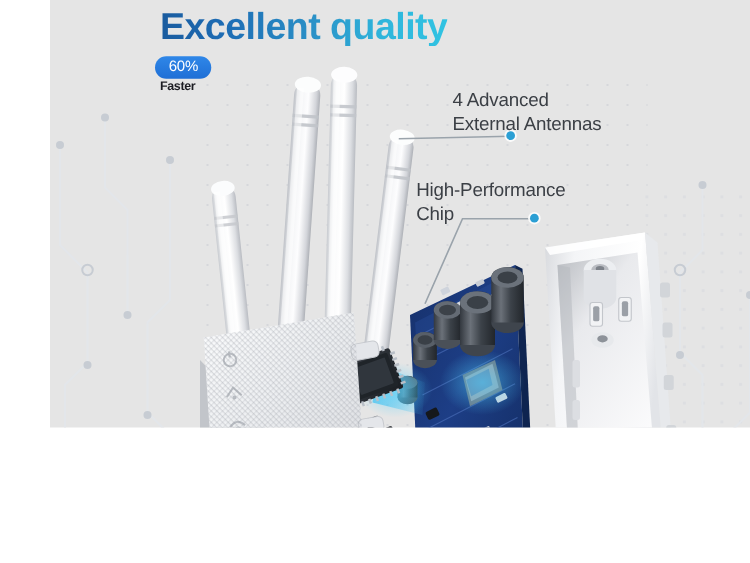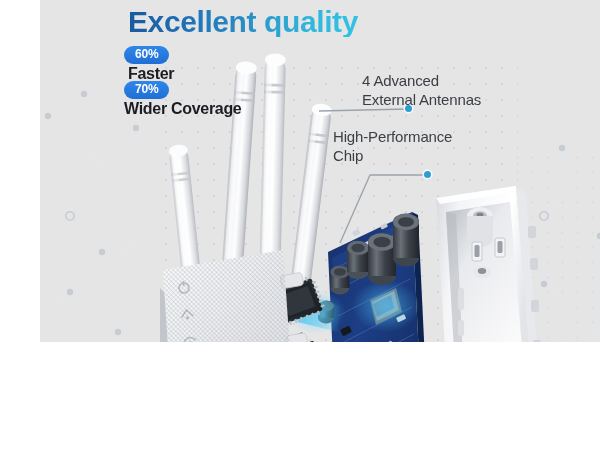--- a/index.html
+++ b/index.html
@@ -52,51 +52,51 @@
     white-space: nowrap;
   }
 
   
   .badge-group { position: absolute; }
   .badge-pill {
     display: inline-block;
     background: linear-gradient(180deg,#2f87e8 0%, #1f6fd6 100%);
     color: #ffffff;
     font-size: 12px;
-    font-weight: bold;
+    font-weight: normal;
     padding: 2px 11px 3px 11px;
     border-radius: 10px;
     letter-spacing: -0.2px;
     line-height: 1.1;
   }
   .badge-label {
     display: block;
     color: #1c1c22;
-    font-size: 16px;
+    font-size: 10px;
     font-weight: bold;
     letter-spacing: -0.3px;
     margin-top: 1px;
     white-space: nowrap;
   }
   #badge-faster  { left: 84px; top: 44px; }
   #badge-faster .badge-label { margin-left: 4px; }
   #badge-coverage { left: 84px; top: 79px; }
   #badge-coverage .badge-label { margin-left: 0px; }
 
   
   .callout {
     position: absolute;
     color: #3b3f45;
     font-size: 15px;
     line-height: 1.24;
     letter-spacing: -0.15px;
     white-space: pre-line;
   }
   #callout-antennas { left: 322px; top: 72px; }
-  #callout-chip     { left: 293px; top: 128px; }
+  #callout-chip     { left: 293px; top: 144px; }
   #callout-ethernet { left: 352px; top: 415px; }
   .lead-dot {
     position: absolute;
     width: 7px; height: 7px;
     border-radius: 50%;
     background: #2b9fd4;
     box-shadow: 0 0 0 1.5px rgba(255,255,255,.85);
   }
 
   
@@ -507,23 +507,19 @@
   <div class="lead-dot" style="left:384px; top:171px;"></div>
   <div class="lead-dot" style="left:342px; top:424px;"></div>
 
   <div class="headline">Excellent quality</div>
 
   <div class="badge-group" id="badge-faster">
     <span class="badge-pill">60%</span>
     <span class="badge-label">Faster</span>
   </div>
 
-  <div class="badge-group" id="badge-coverage">
-    <span class="badge-pill">70%</span>
-    <span class="badge-label">Wider Coverage</span>
-  </div>
 
   <div class="callout" id="callout-antennas">4 Advanced
 External Antennas</div>
   <div class="callout" id="callout-chip">High-Performance
 Chip</div>
 
 </div>
 
 </body></html>

